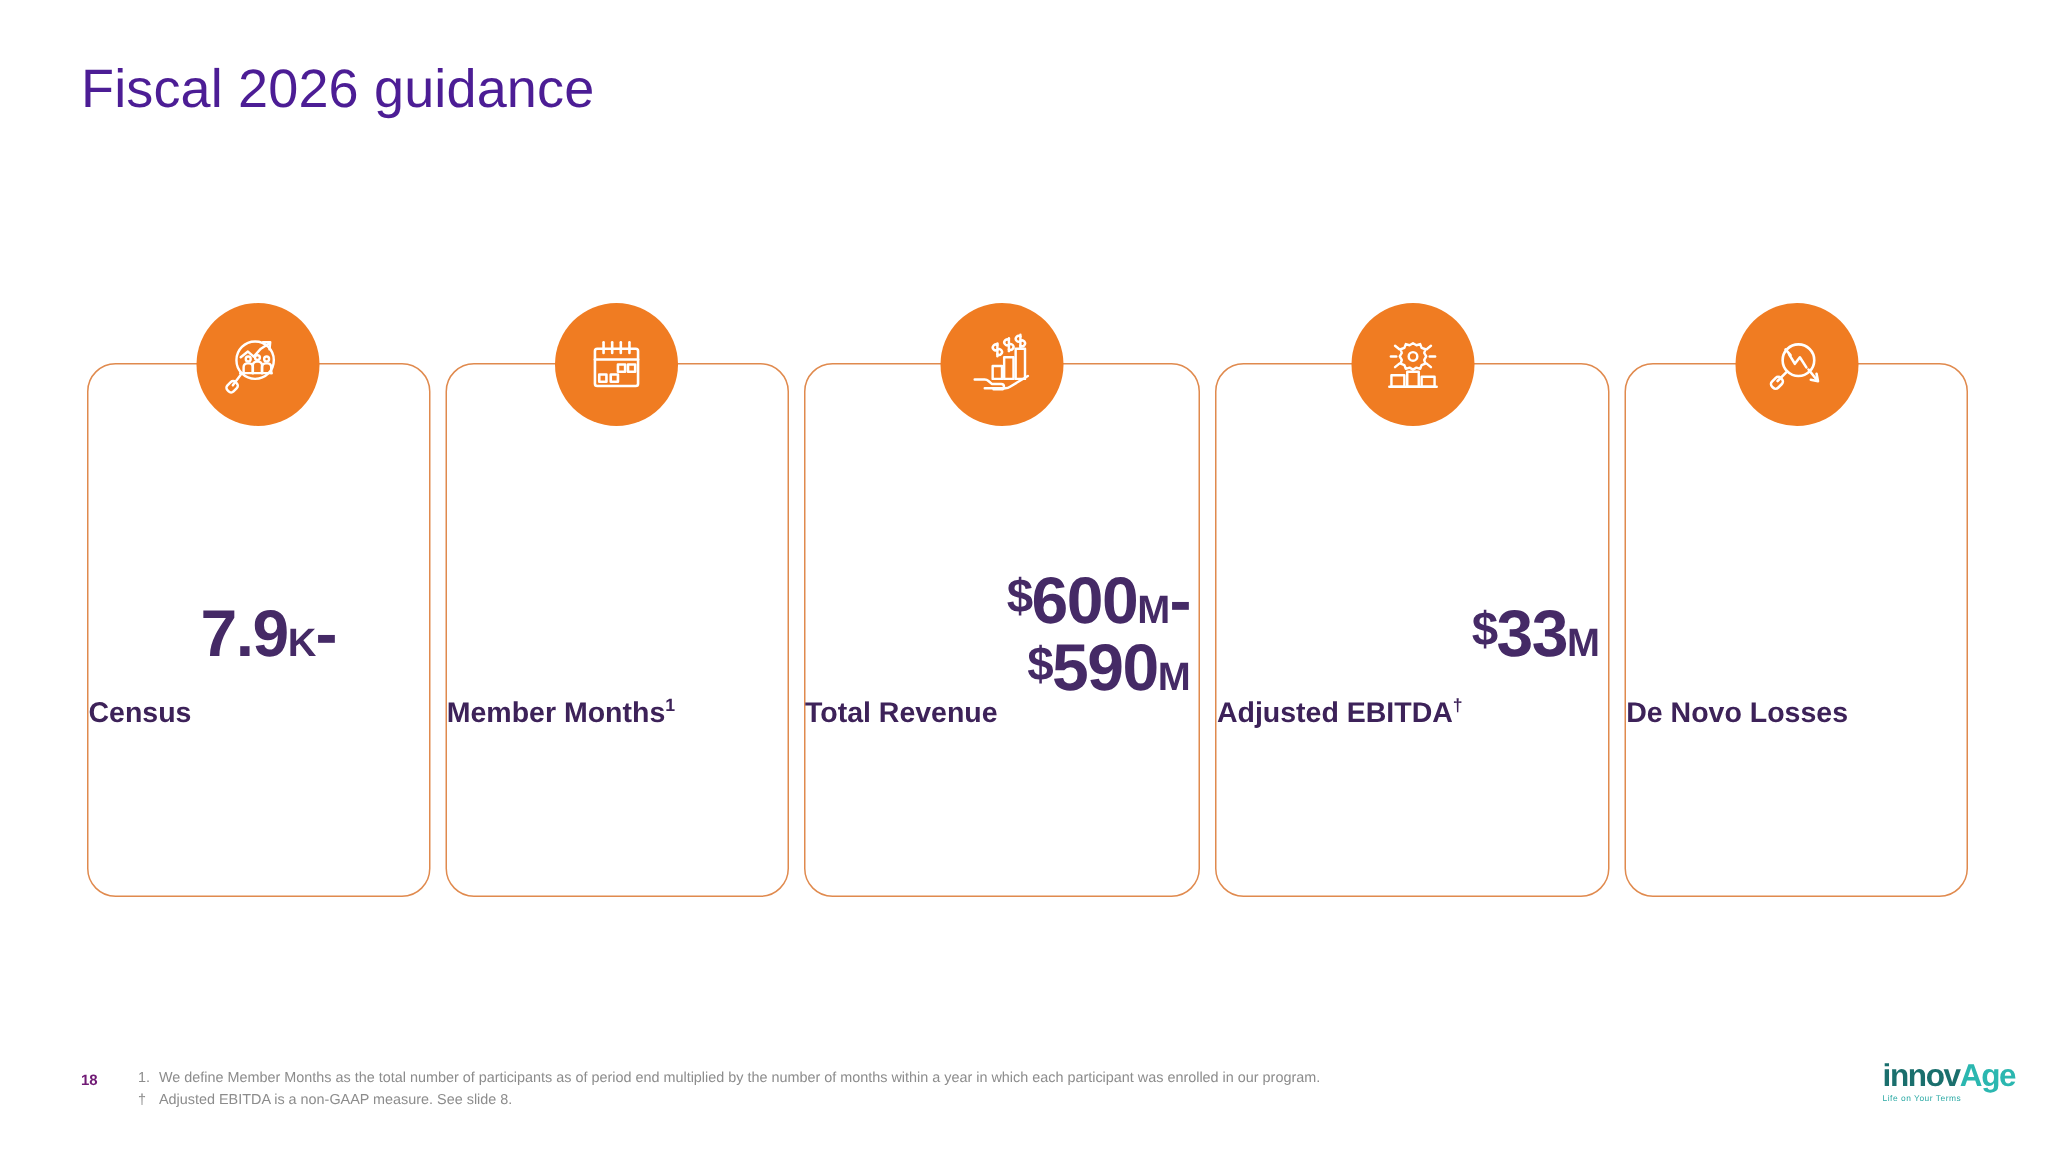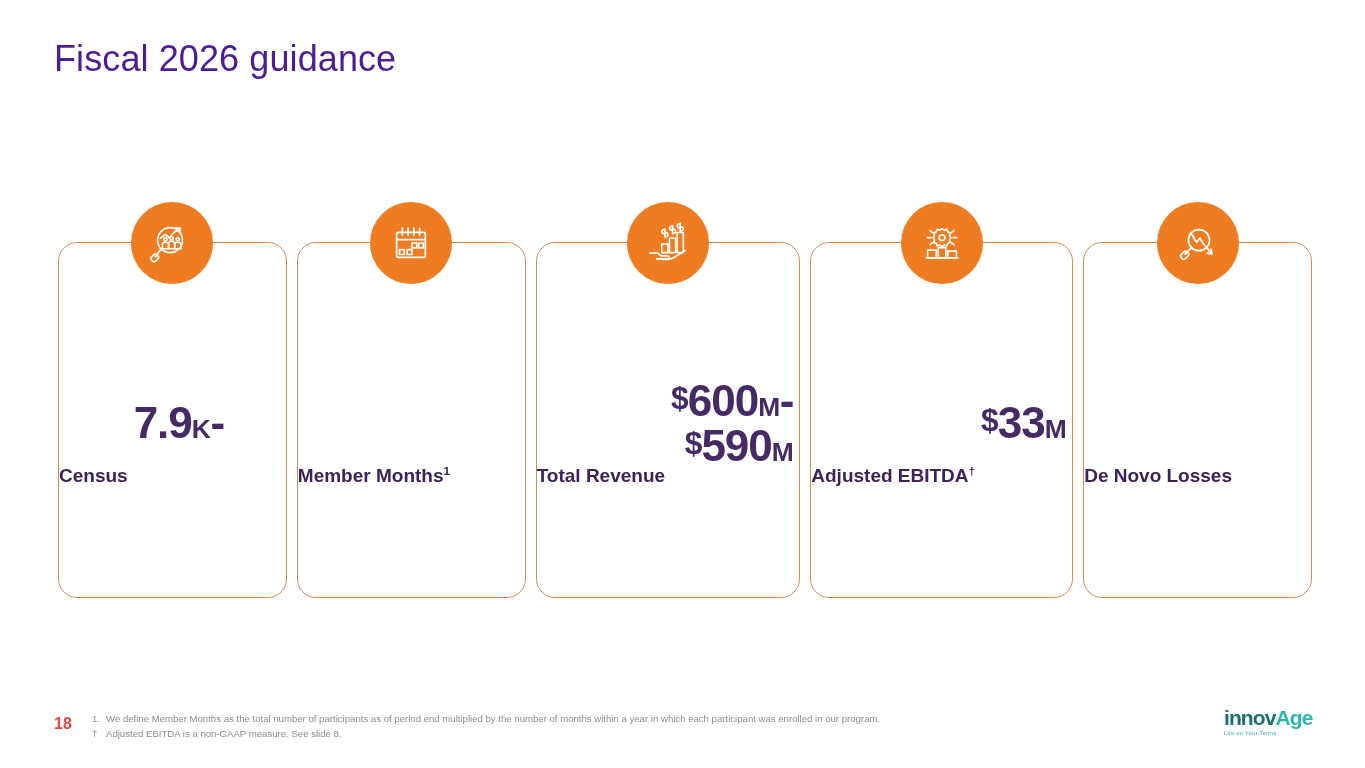--- a/index.html
+++ b/index.html
@@ -107,23 +107,23 @@
   .card-value .ln {
     display: block;
     white-space: nowrap;
   }
 
   
   .page-number {
     position: absolute;
     left: 54px;
     top: 715px;
-    font-size: 16px;
+    font-size: 10px;
     font-weight: bold;
-    color: #ef4444;
+    color: #701a75;
   }
   .footnotes {
     position: absolute;
     left: 92px;
     top: 712px;
     font-size: 9.6px;
     color: #8c8c8c;
     line-height: 1.55;
   }
   .footnote-row {
@@ -131,21 +131,21 @@
     white-space: nowrap;
   }
   .footnote-marker {
     width: 14px;
     flex: 0 0 14px;
   }
 
   
   .logo {
     position: absolute;
-    right: 35px;
+    right: 4px;
     top: 707px;
     width: 106px;
     height: 34px;
   }
   .logo-word {
     font-size: 21px;
     font-weight: bold;
     letter-spacing: -0.9px;
     line-height: 1;
     white-space: nowrap;

